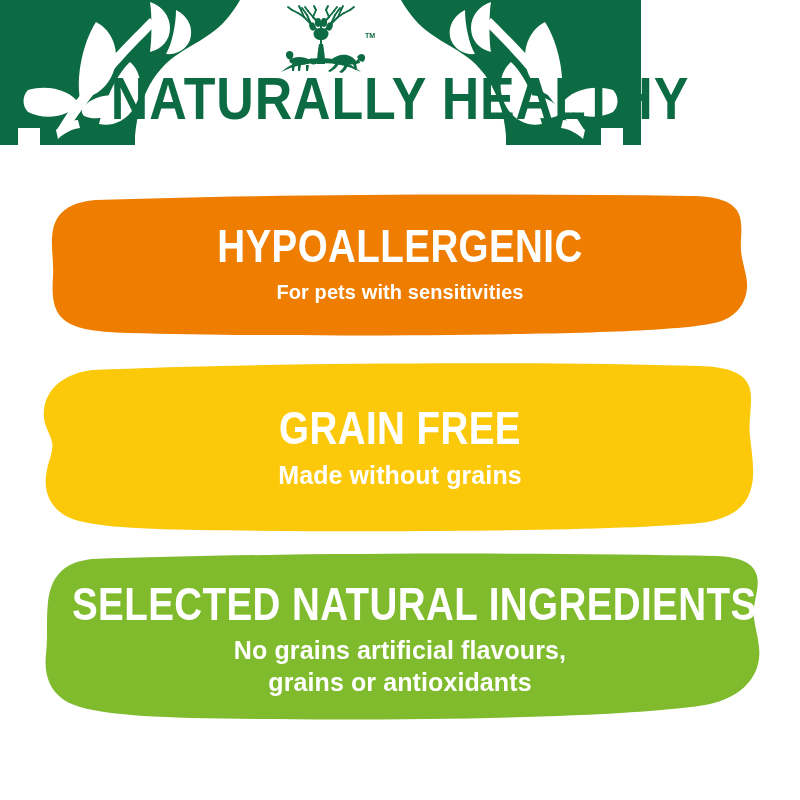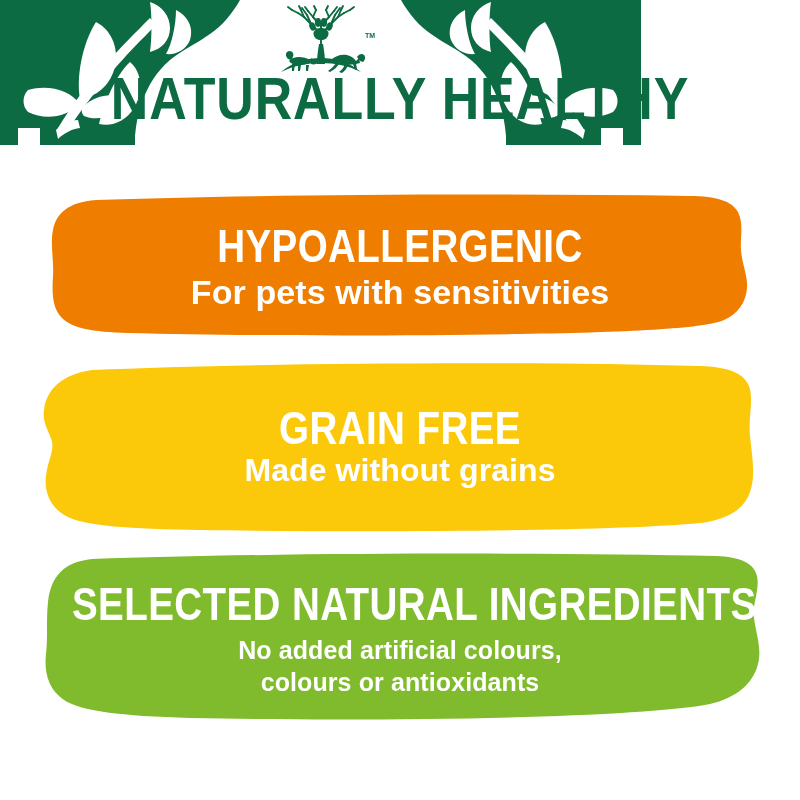--- a/index.html
+++ b/index.html
@@ -103,27 +103,27 @@
     font-family: "Liberation Sans", sans-serif;
     font-weight: bold;
     color: #ffffff;
     letter-spacing: 0.1px;
   }
 
   
   #banner-hypo { top: 192px; height: 148px; }
   #banner-hypo .banner-text { top: 28px; }
   #banner-hypo .banner-heading { font-size: 47px; line-height: 52px; }
-  #banner-hypo .banner-sub { font-size: 34px; line-height: 33px; margin-top: 4px; }
+  #banner-hypo .banner-sub { font-size: 20px; line-height: 33px; margin-top: 4px; }
 
   
   #banner-grain { top: 360px; height: 175px; padding-left: 36px; }
   #banner-grain .banner-text { top: 42px; }
   #banner-grain .banner-heading { font-size: 47px; line-height: 52px; }
-  #banner-grain .banner-sub { font-size: 32px; line-height: 33px; }
+  #banner-grain .banner-sub { font-size: 25px; line-height: 33px; margin-top: 5px; }
 
   
   #banner-ingredients { top: 552px; height: 172px; }
   #banner-ingredients .banner-text { top: 26px; }
   #banner-ingredients .banner-heading { font-size: 47px; line-height: 52px; }
   #banner-ingredients .banner-sub { font-size: 25px; line-height: 32px; margin-top: 4px; }
   #banner-ingredients .banner-sub span { display: block; }
 </style>
 </head>
 <body>
@@ -305,19 +305,19 @@
     <svg viewBox="0 0 800 172" preserveAspectRatio="none" xmlns="http://www.w3.org/2000/svg" aria-hidden="true">
       <path fill="#7FBB2C" d="M92,7 C260,1 540,0 716,4 C740,5 754,11 757,24
                C760,38 752,52 754,66 C756,82 762,96 758,112
                C753,132 736,146 710,152 C640,166 380,170 190,166
                C122,164 80,159 64,148 C48,137 44,120 46,102
                C48,84 46,68 48,50 C51,24 64,10 92,7 Z"></path>
     </svg>
     <div class="banner-text">
       <div class="banner-heading">SELECTED NATURAL INGREDIENTS</div>
       <div class="banner-sub">
-        <span>No added artificial colours,</span>
-        <span>colours or antioxidants</span>
+        <span>No grains artificial flavours,</span>
+        <span>grains or antioxidants</span>
       </div>
     </div>
   </div>
 
 </div>
 
 </body></html>

